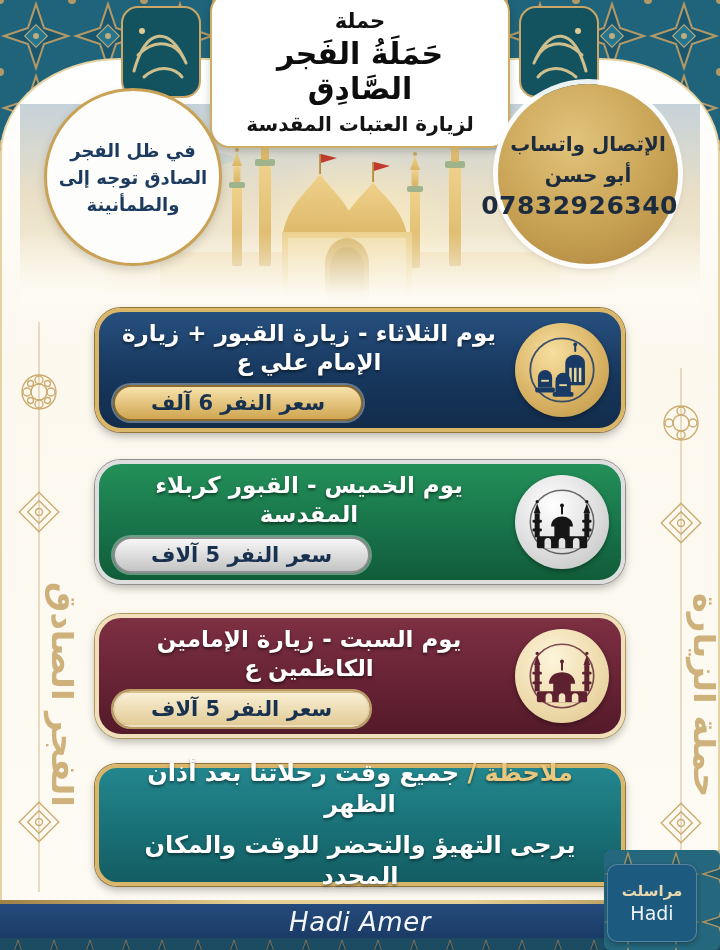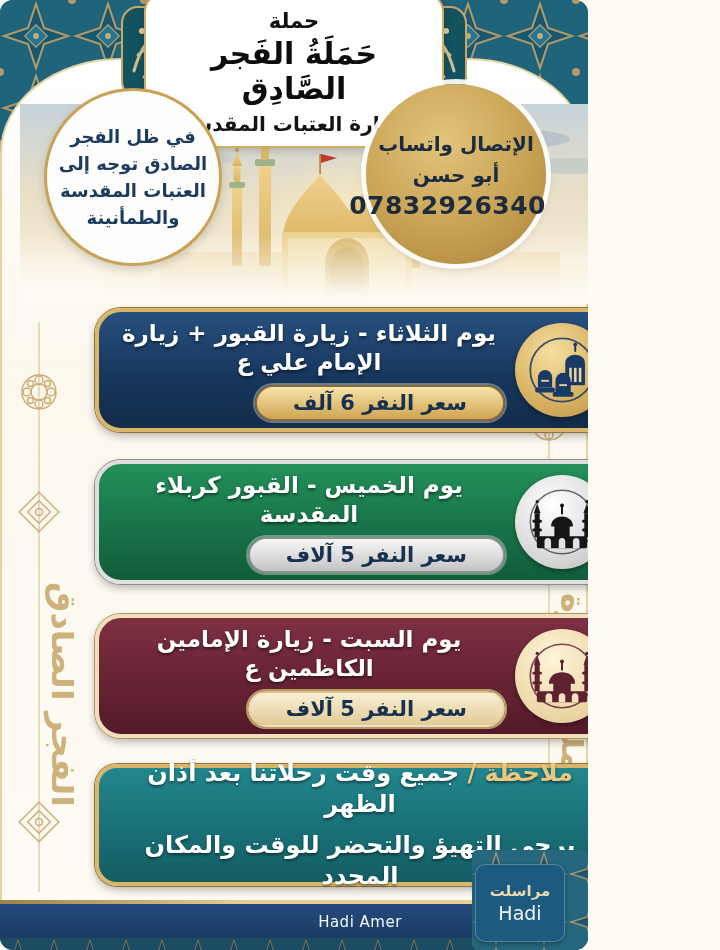--- a/index.html
+++ b/index.html
@@ -3,24 +3,23 @@
 <meta charset="utf-8">
 <style>
   html,body{margin:0;padding:0;}
   body{
     font-family:"DejaVu Sans", sans-serif;
     background:#fdfbf4;
     -webkit-font-smoothing:antialiased;
   }
   .poster{
     position:relative;
-    width:588px;height:950px;
+    width:720px;height:950px;
     overflow:hidden;
     background:#4d7c0f;
-    border-radius:13px;
   }
   
   .band{position:absolute;top:0;left:0;z-index:1;}
   
   .arch-panel{
     position:absolute;top:58px;left:0;right:0;bottom:0;z-index:2;
     background:linear-gradient(#ffffff,#fcf8ee 300px,#fdfbf4);
     border:2px solid #e6d3a3;border-bottom:none;
     border-radius:120px 120px 0 0 / 95px 95px 0 0;
     box-sizing:border-box;
@@ -81,34 +80,34 @@
     position:absolute;right:12px;top:50%;transform:translateY(-50%);
     width:94px;height:94px;border-radius:50%;
     display:flex;align-items:center;justify-content:center;
   }
   .icon-gold{background:radial-gradient(circle at 40% 32%,#f7df9f,#d9b365 55%,#bd9244);box-shadow:0 2px 5px rgba(0,0,0,.35);}
   .icon-silver{background:radial-gradient(circle at 40% 32%,#ffffff,#dddddd 55%,#bdbdbd);box-shadow:0 2px 5px rgba(0,0,0,.35);}
   .icon-cream{background:radial-gradient(circle at 40% 32%,#fdf4da,#efdcae 55%,#ddc48d);box-shadow:0 2px 5px rgba(0,0,0,.35);}
   .trip-body{
     position:absolute;inset:0;
     padding:10px 116px 10px 14px;
-    display:flex;flex-direction:column;align-items:flex-start;justify-content:center;gap:9px;
+    display:flex;flex-direction:column;align-items:flex-end;justify-content:center;gap:9px;
     text-align:center;
   }
   .trip-title{
     color:#ffffff;font-weight:bold;font-size:23px;line-height:1.25;
     text-shadow:0 2px 3px rgba(0,0,0,.5);
   }
   .trip-price{
     display:inline-block;width:fit-content;
     padding:4px 36px;border-radius:22px;
     font-size:21px;font-weight:bold;color:#17314f;
     white-space:nowrap;
   }
-  .price-1{background:linear-gradient(180deg,#f8e3ab,#cfa551);border:2px solid #8a6c33;box-shadow:0 0 0 2px rgba(255,255,255,.35);margin-left:11px;}
+  .price-1{background:linear-gradient(180deg,#f8e3ab,#cfa551);border:2px solid #8a6c33;box-shadow:0 0 0 2px rgba(255,255,255,.35);}
   .price-2{background:linear-gradient(180deg,#f7f7f7,#c4c4c4);border:2px solid #8f8f8f;box-shadow:0 0 0 2px rgba(255,255,255,.35);}
   .price-3{background:linear-gradient(180deg,#f9efd4,#e2cb97);border:2px solid #a8895022;outline:2px solid #b79b62;box-shadow:0 0 0 2px rgba(255,255,255,.3);}
   
   .note{
     position:absolute;left:95px;top:764px;width:530px;height:122px;z-index:6;
     background:linear-gradient(180deg,#23868d,#187076 55%,#135d63);
     border:4px solid #d8b76c;border-radius:22px;box-sizing:border-box;
     box-shadow:0 0 0 1px #93753a,0 4px 8px rgba(0,0,0,.28);
     display:flex;flex-direction:column;align-items:center;justify-content:center;gap:10px;
     text-align:center;padding:20px 18px;
@@ -120,21 +119,21 @@
   .ornament-left{left:4px;top:322px;}
   .ornament-right{right:4px;top:368px;}
   
   .gold-line{position:absolute;left:0;top:900px;width:720px;height:4px;z-index:7;
     background:linear-gradient(90deg,#9f8146,#e7d095 35%,#e7d095 65%,#9f8146);}
   .footer-bar{
     position:absolute;left:0;top:904px;width:720px;height:36px;z-index:7;
     background:linear-gradient(180deg,#254b7c,#1a3a64);
     display:flex;align-items:center;justify-content:center;
   }
-  .footer-credit{color:#f3f6fa;font-size:15px;letter-spacing:.5px;}
+  .footer-credit{color:#f3f6fa;font-size:26px;letter-spacing:.5px;font-style:italic;}
   .footer-strip{position:absolute;left:0;bottom:0;z-index:8;}
   .corner-pattern{position:absolute;right:0;bottom:0;z-index:9;}
   .watermark{
     position:absolute;right:23px;bottom:8px;z-index:10;
     width:88px;height:76px;border-radius:10px;
     background:#1d5a80;border:1px solid rgba(255,255,255,.25);
     display:flex;flex-direction:column;align-items:center;justify-content:center;gap:2px;
     box-shadow:0 2px 5px rgba(0,0,0,.3);
   }
   .watermark-ar{color:#e9d9ae;font-size:15px;font-weight:bold;}
@@ -246,21 +245,20 @@
     <rect x="262" y="128" width="130" height="72" fill="#ecd190"></rect>
     <rect x="268" y="134" width="118" height="66" fill="#f2dfae"></rect>
     <path d="M305,200 v-40 a22,26 0 0 1 44,0 v40 z" fill="#d9b86e"></path>
     <path d="M310,200 v-36 a17,21 0 0 1 34,0 v36 z" fill="#c9a75c" opacity="0.8"></path>
     <rect x="0" y="128" width="680" height="72" fill="url(#fade)"></rect>
   </svg>
 
   <div class="intro-badge" dir="rtl">
     <div>في ظل الفجر</div>
     <div>الصادق توجه إلى</div>
-    <div>العتبات المقدسة</div>
     <div>والطمأنينة</div>
   </div>
 
   <div class="contact-badge" dir="rtl">
     <div class="contact-line">الإتصال واتساب</div>
     <div class="contact-line">أبو حسن</div>
     <div class="contact-phone">07832926340</div>
   </div>
 
   <div class="trip trip-1">

